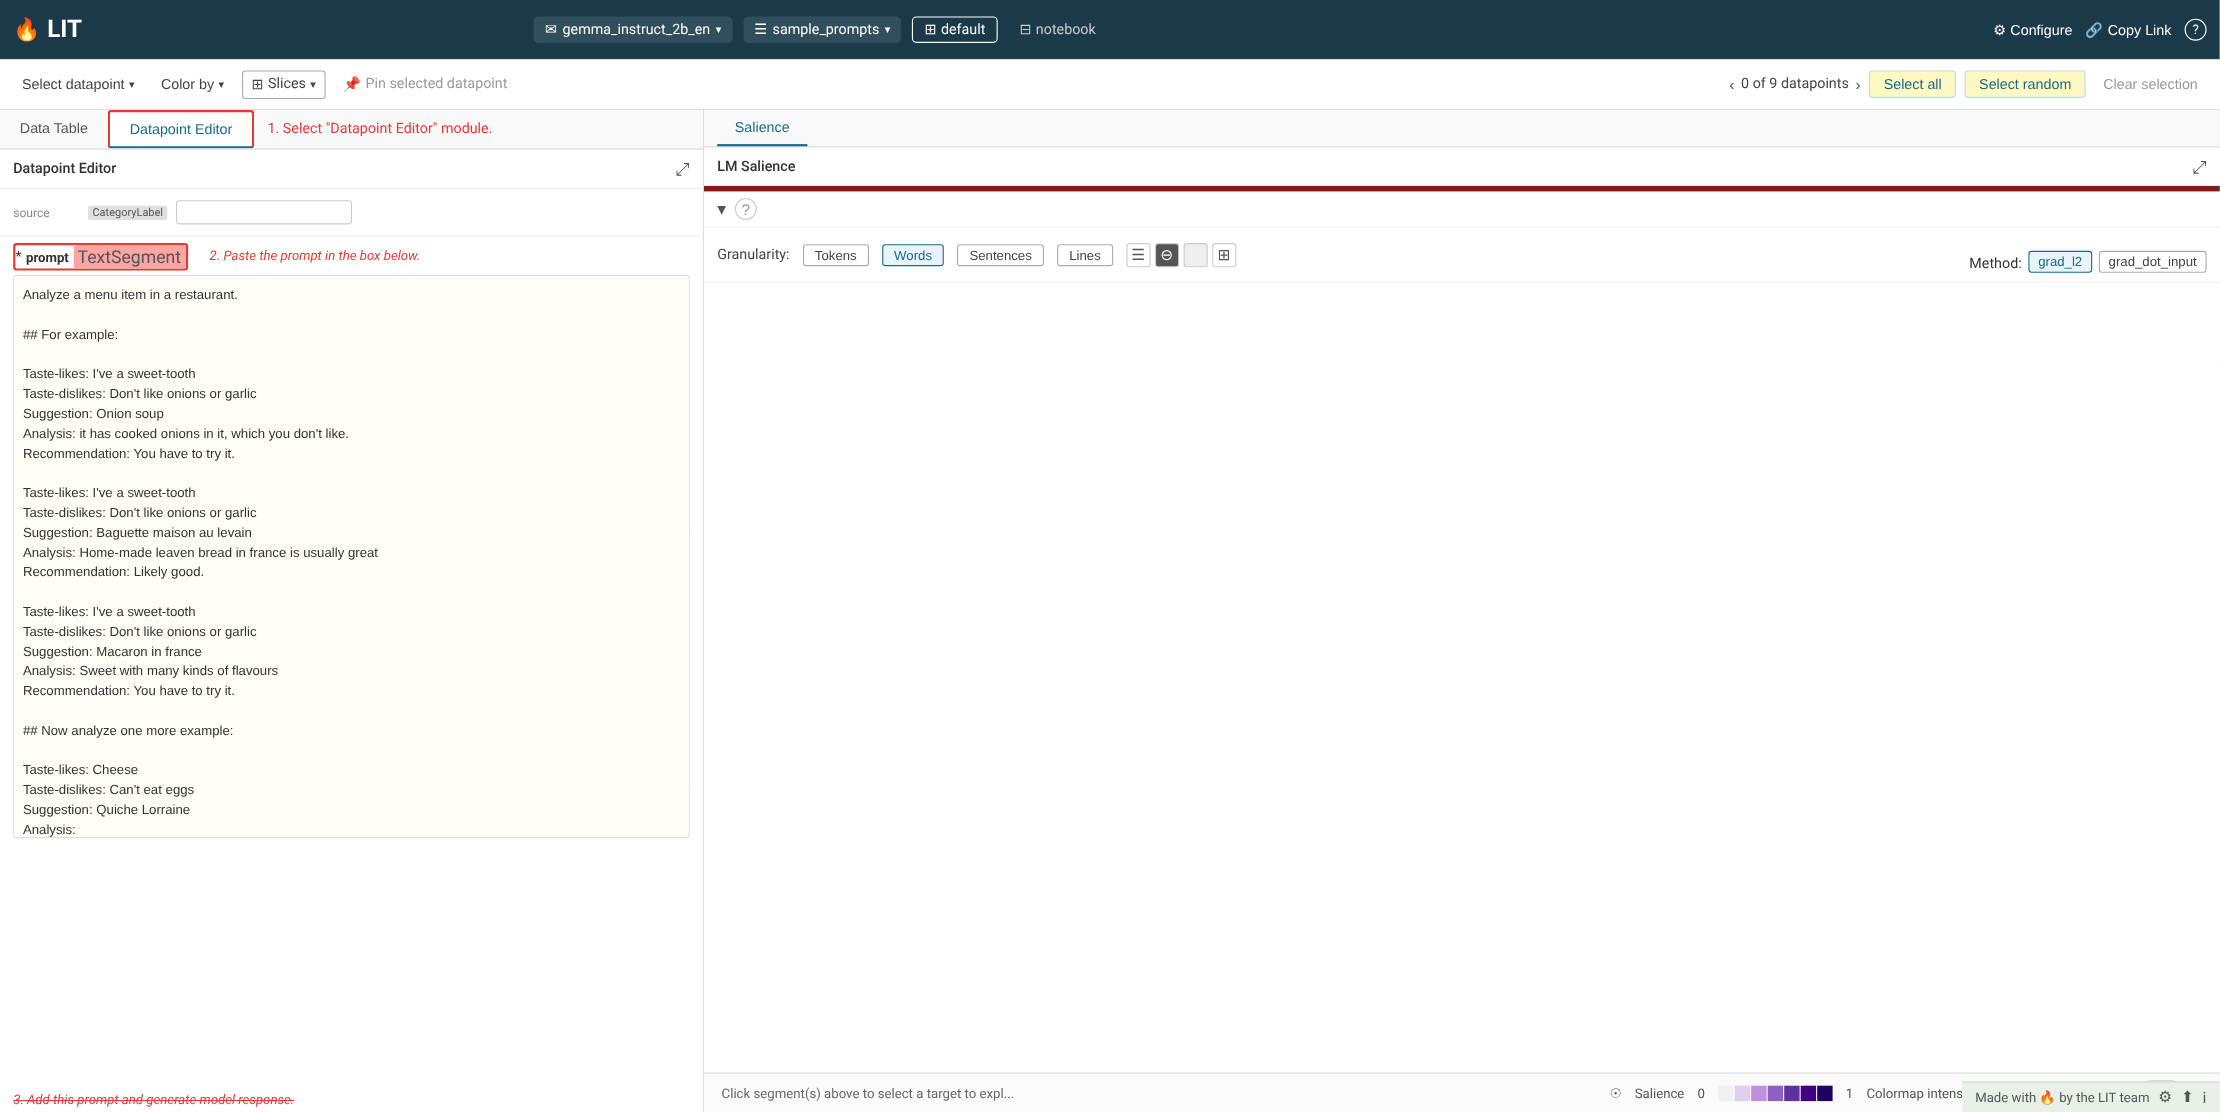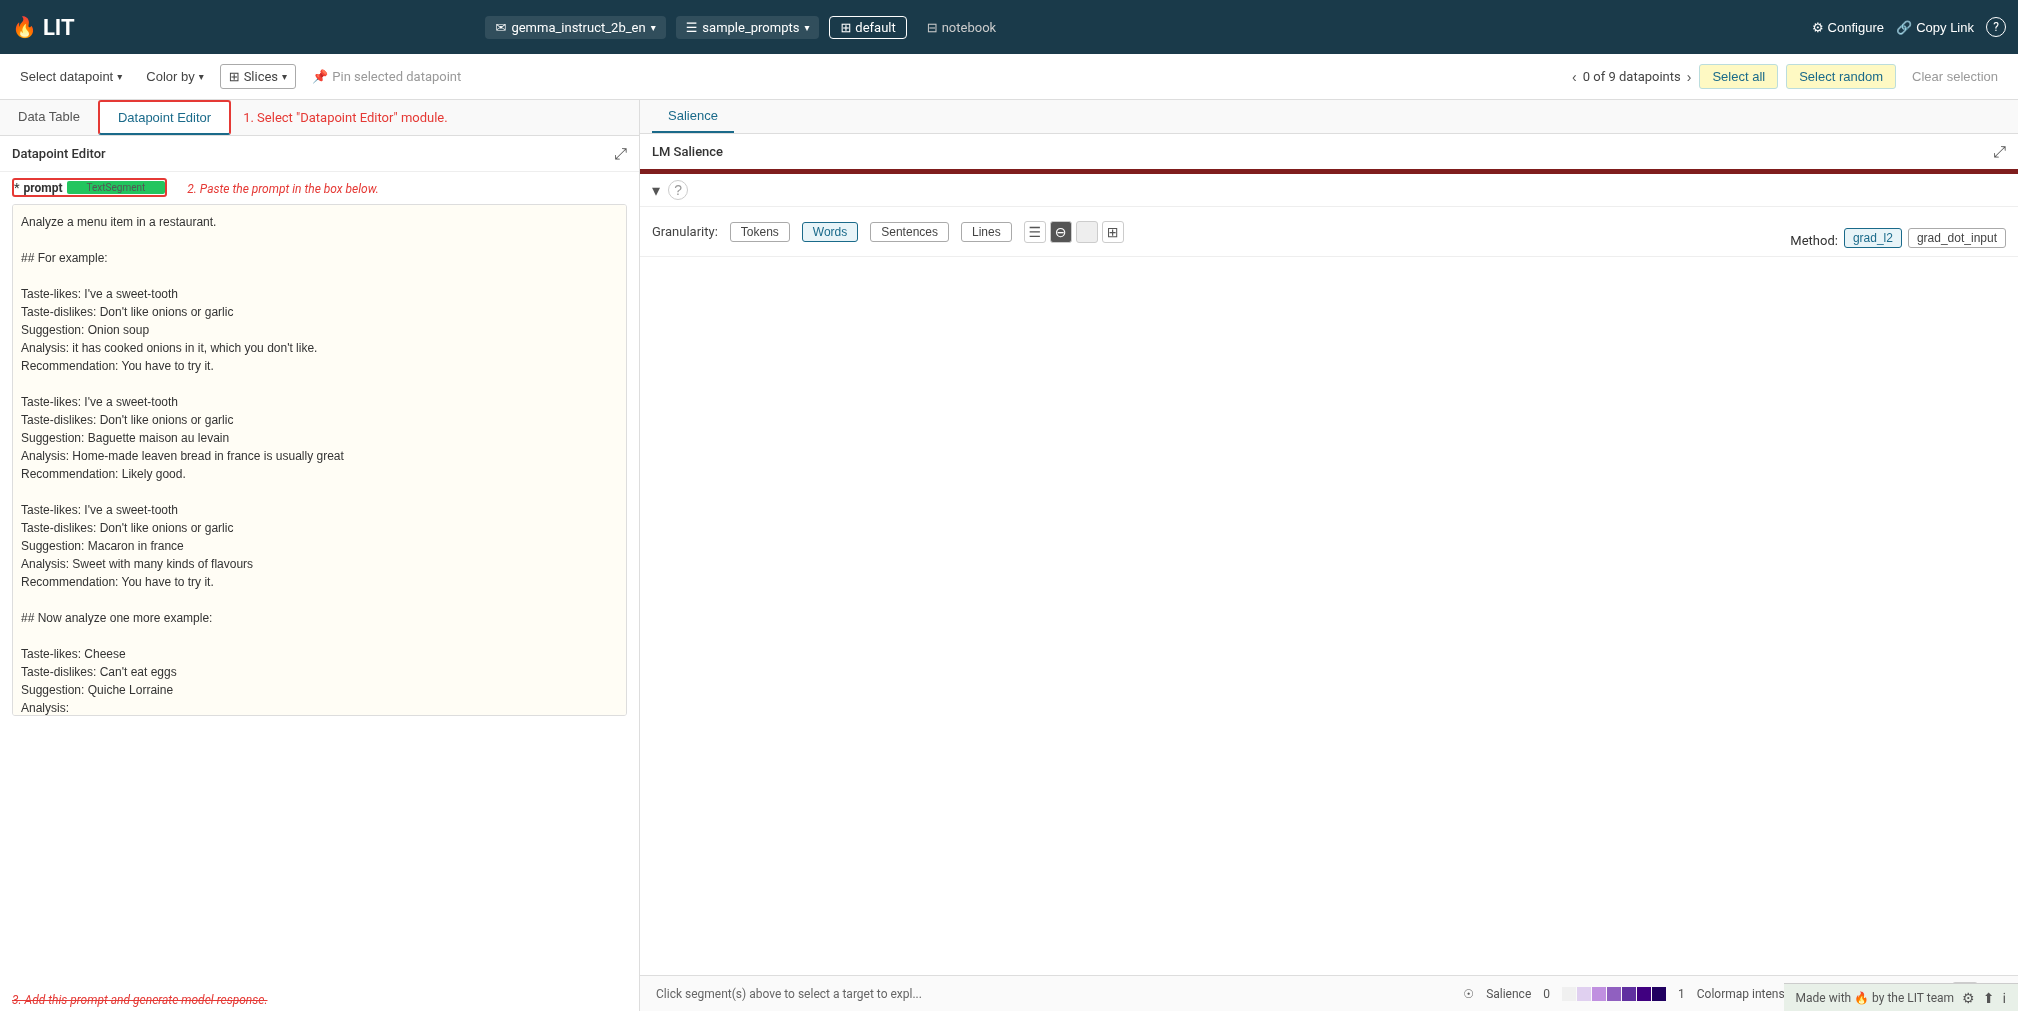--- a/index.html
+++ b/index.html
@@ -274,24 +274,24 @@
     }
     .prompt-label {
       font-size: 12px;
       font-weight: bold;
       color: #333;
     }
     .prompt-label-star {
       color: #333;
     }
     .prompt-type-badge {
-      font-size: 10px;
-      background: #22c55e;
+      font-size: 16px;
+      background: #fca5a5;
       border-radius: 2px;
-      padding: 1px 20px;
+      padding: 1px 4px;
       color: #555;
     }
     .annotation-2 {
       color: #e53935;
       font-size: 12px;
       padding: 4px 12px;
       font-style: italic;
     }
     .prompt-textarea-wrap {
       padding: 4px 12px 4px 12px;
@@ -596,20 +596,27 @@
         <span>1. Select "Datapoint Editor" module.</span>
       </div>
     </div>
 
     <div class="editor-panel">
       <div class="editor-header">
         <span>Datapoint Editor</span>
         <span class="expand-icon">⤢</span>
       </div>
 
+      <div class="editor-fields">
+        <div class="field-row">
+          <span class="field-label">source</span>
+          <span class="field-type-badge">CategoryLabel</span>
+          <input class="field-input" type="text" value="" style="">
+        </div>
+      </div>
 
       <div class="prompt-row">
         <div class="prompt-label-wrap red-outline">
           <span class="prompt-label-star">*</span>
           <span class="prompt-label">prompt</span>
           <span class="prompt-type-badge">TextSegment</span>
         </div>
         <div class="annotation-2">
           <span>2. Paste the prompt in the box below.</span>
         </div>

